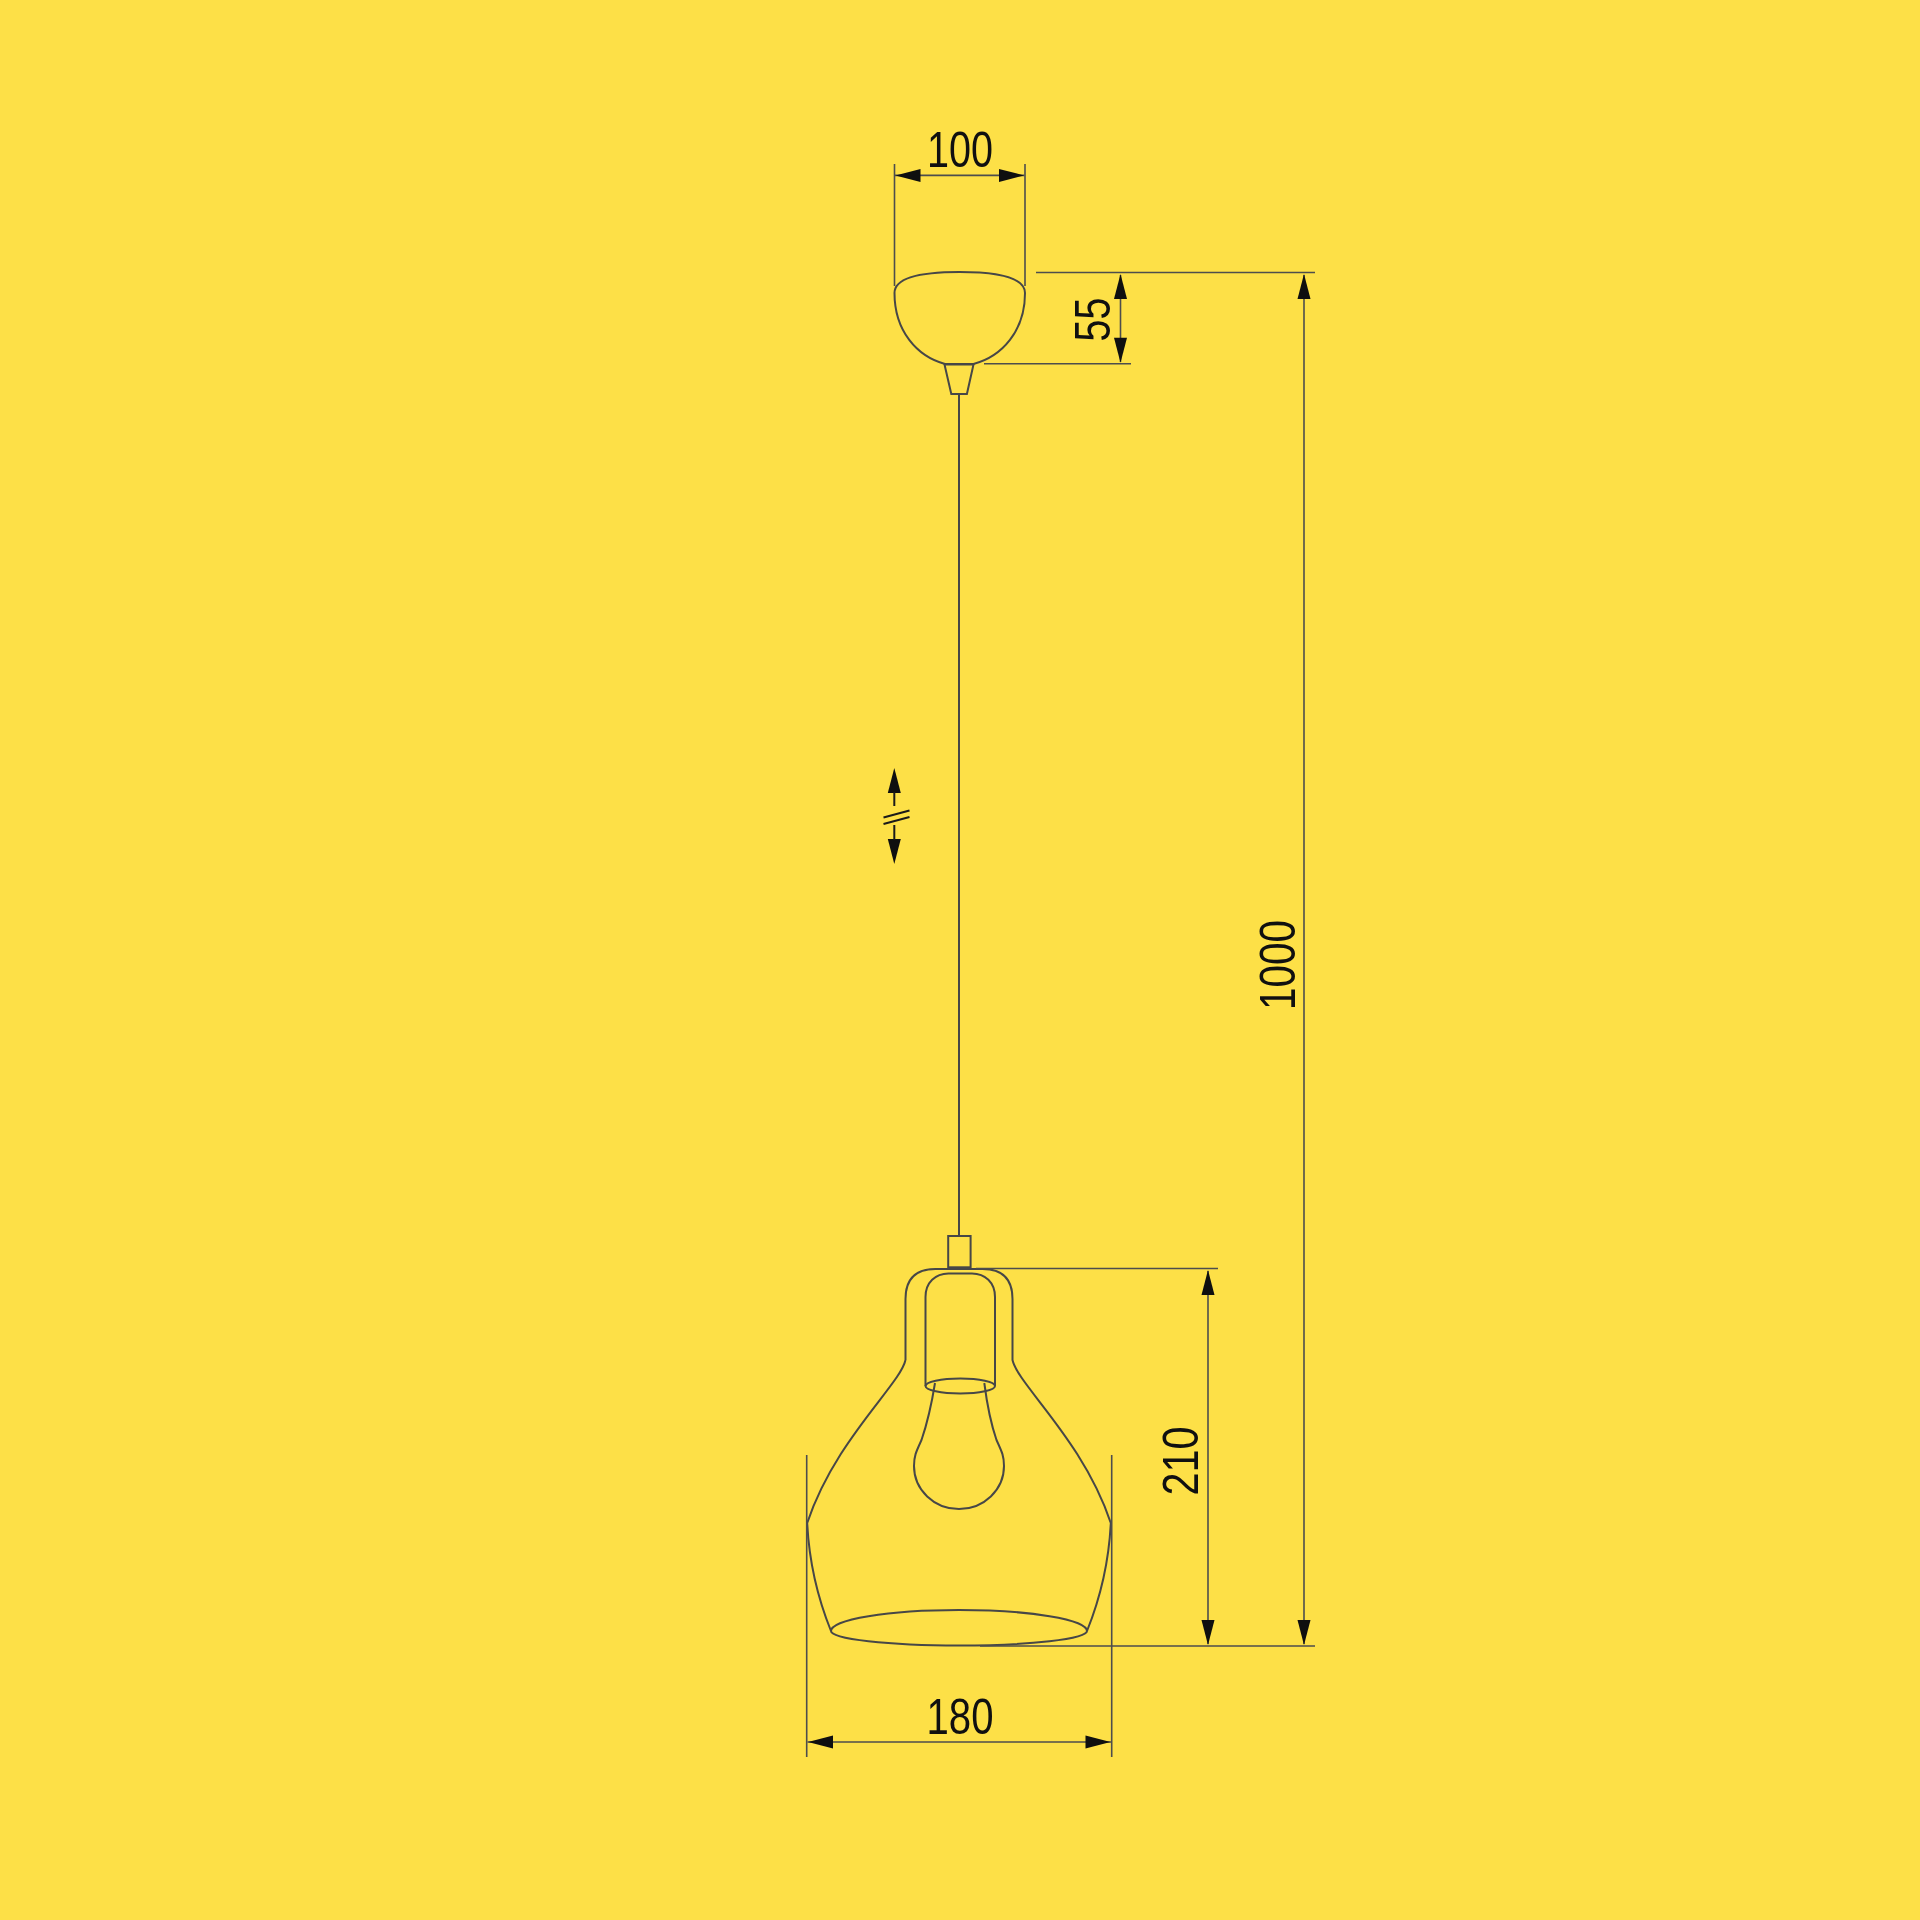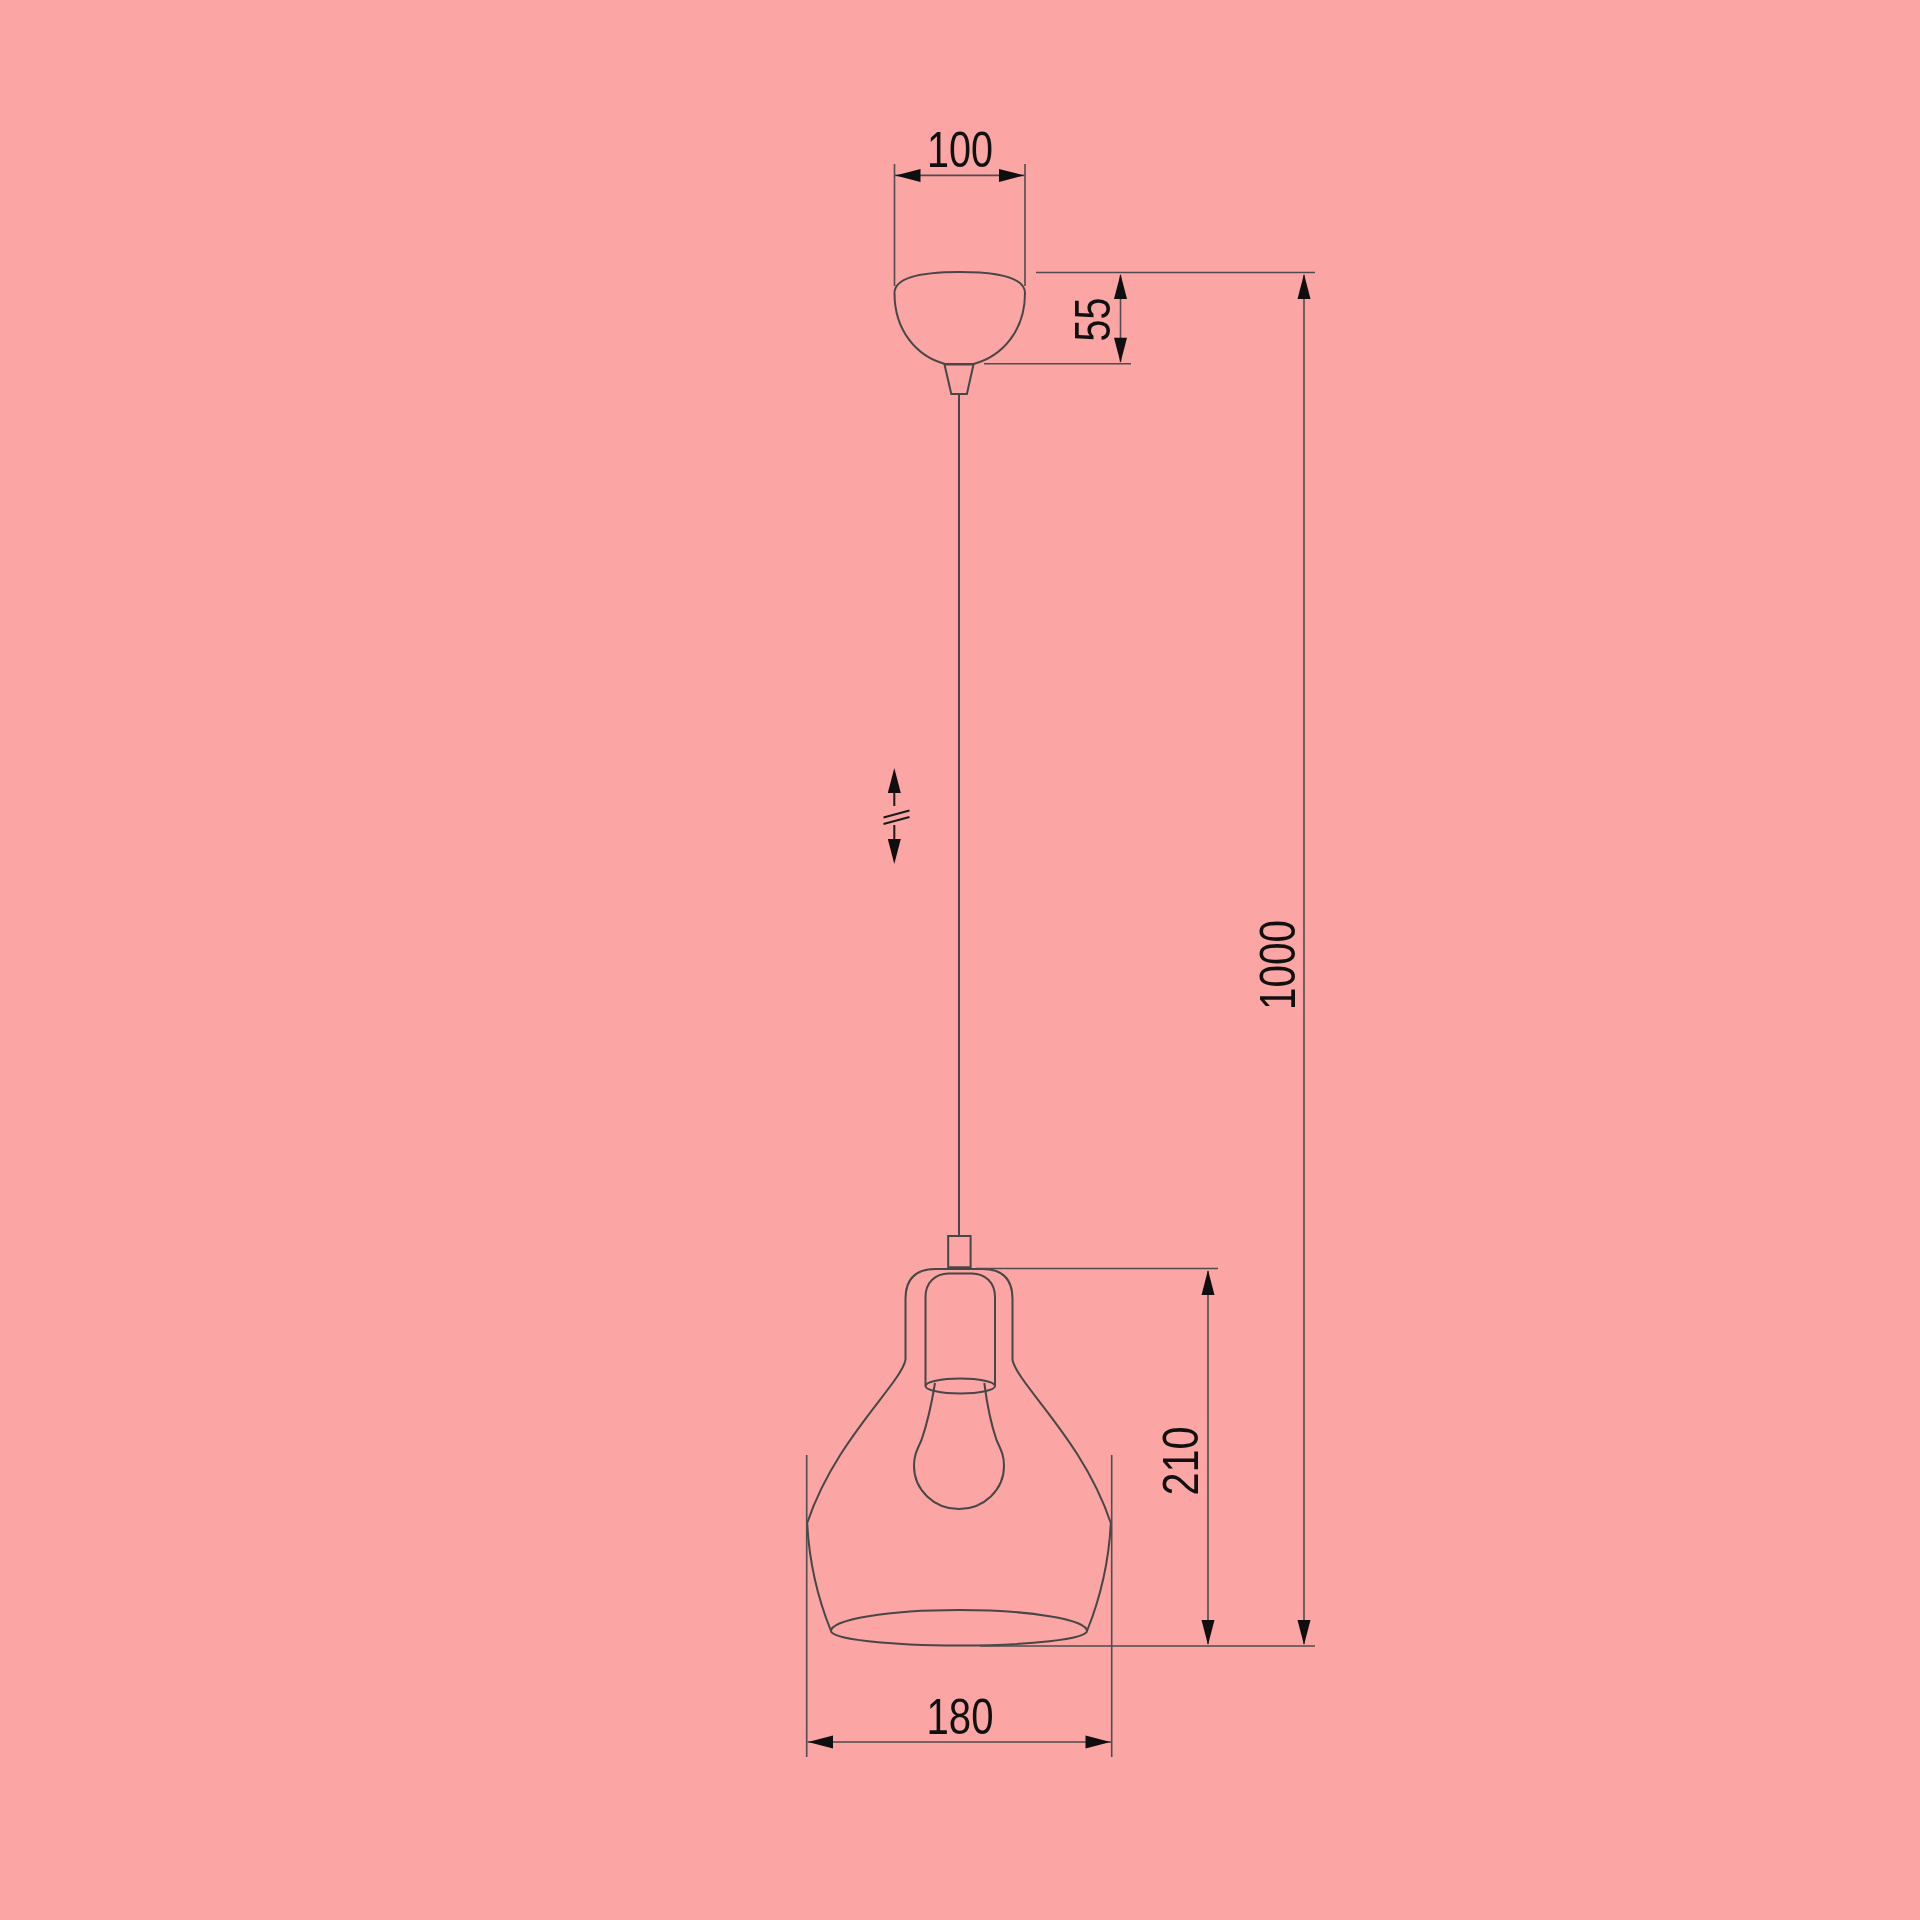--- a/index.html
+++ b/index.html
@@ -1,16 +1,16 @@
 <!DOCTYPE html>
 <html><head>
 <meta charset="utf-8">
 <style>
   html,body{margin:0;padding:0;background:#ffffff;}
-  .page{width:1920px;height:1920px;position:relative;background:#fca5a5;overflow:hidden;}
+  .page{width:1920px;height:1920px;position:relative;background:#fde047;overflow:hidden;}
   svg{display:block;}
   text{font-family:"Liberation Sans",sans-serif;font-size:50px;fill:#101010;}
 </style>
 </head>
 <body>
 <div class="page">
 <svg width="1920" height="1920" viewBox="0 0 1920 1920" xmlns="http://www.w3.org/2000/svg">
   <g fill="none" stroke="#474747" stroke-width="1.7">
 
     <path d="M 894.5,293 Q 894.5,272 959.5,272 Q 1025,272 1025,293 C 1025,331 1002,356.5 973.5,364 L 945,364 C 917,356.5 894.5,331 894.5,293 Z" stroke-width="2"></path>

